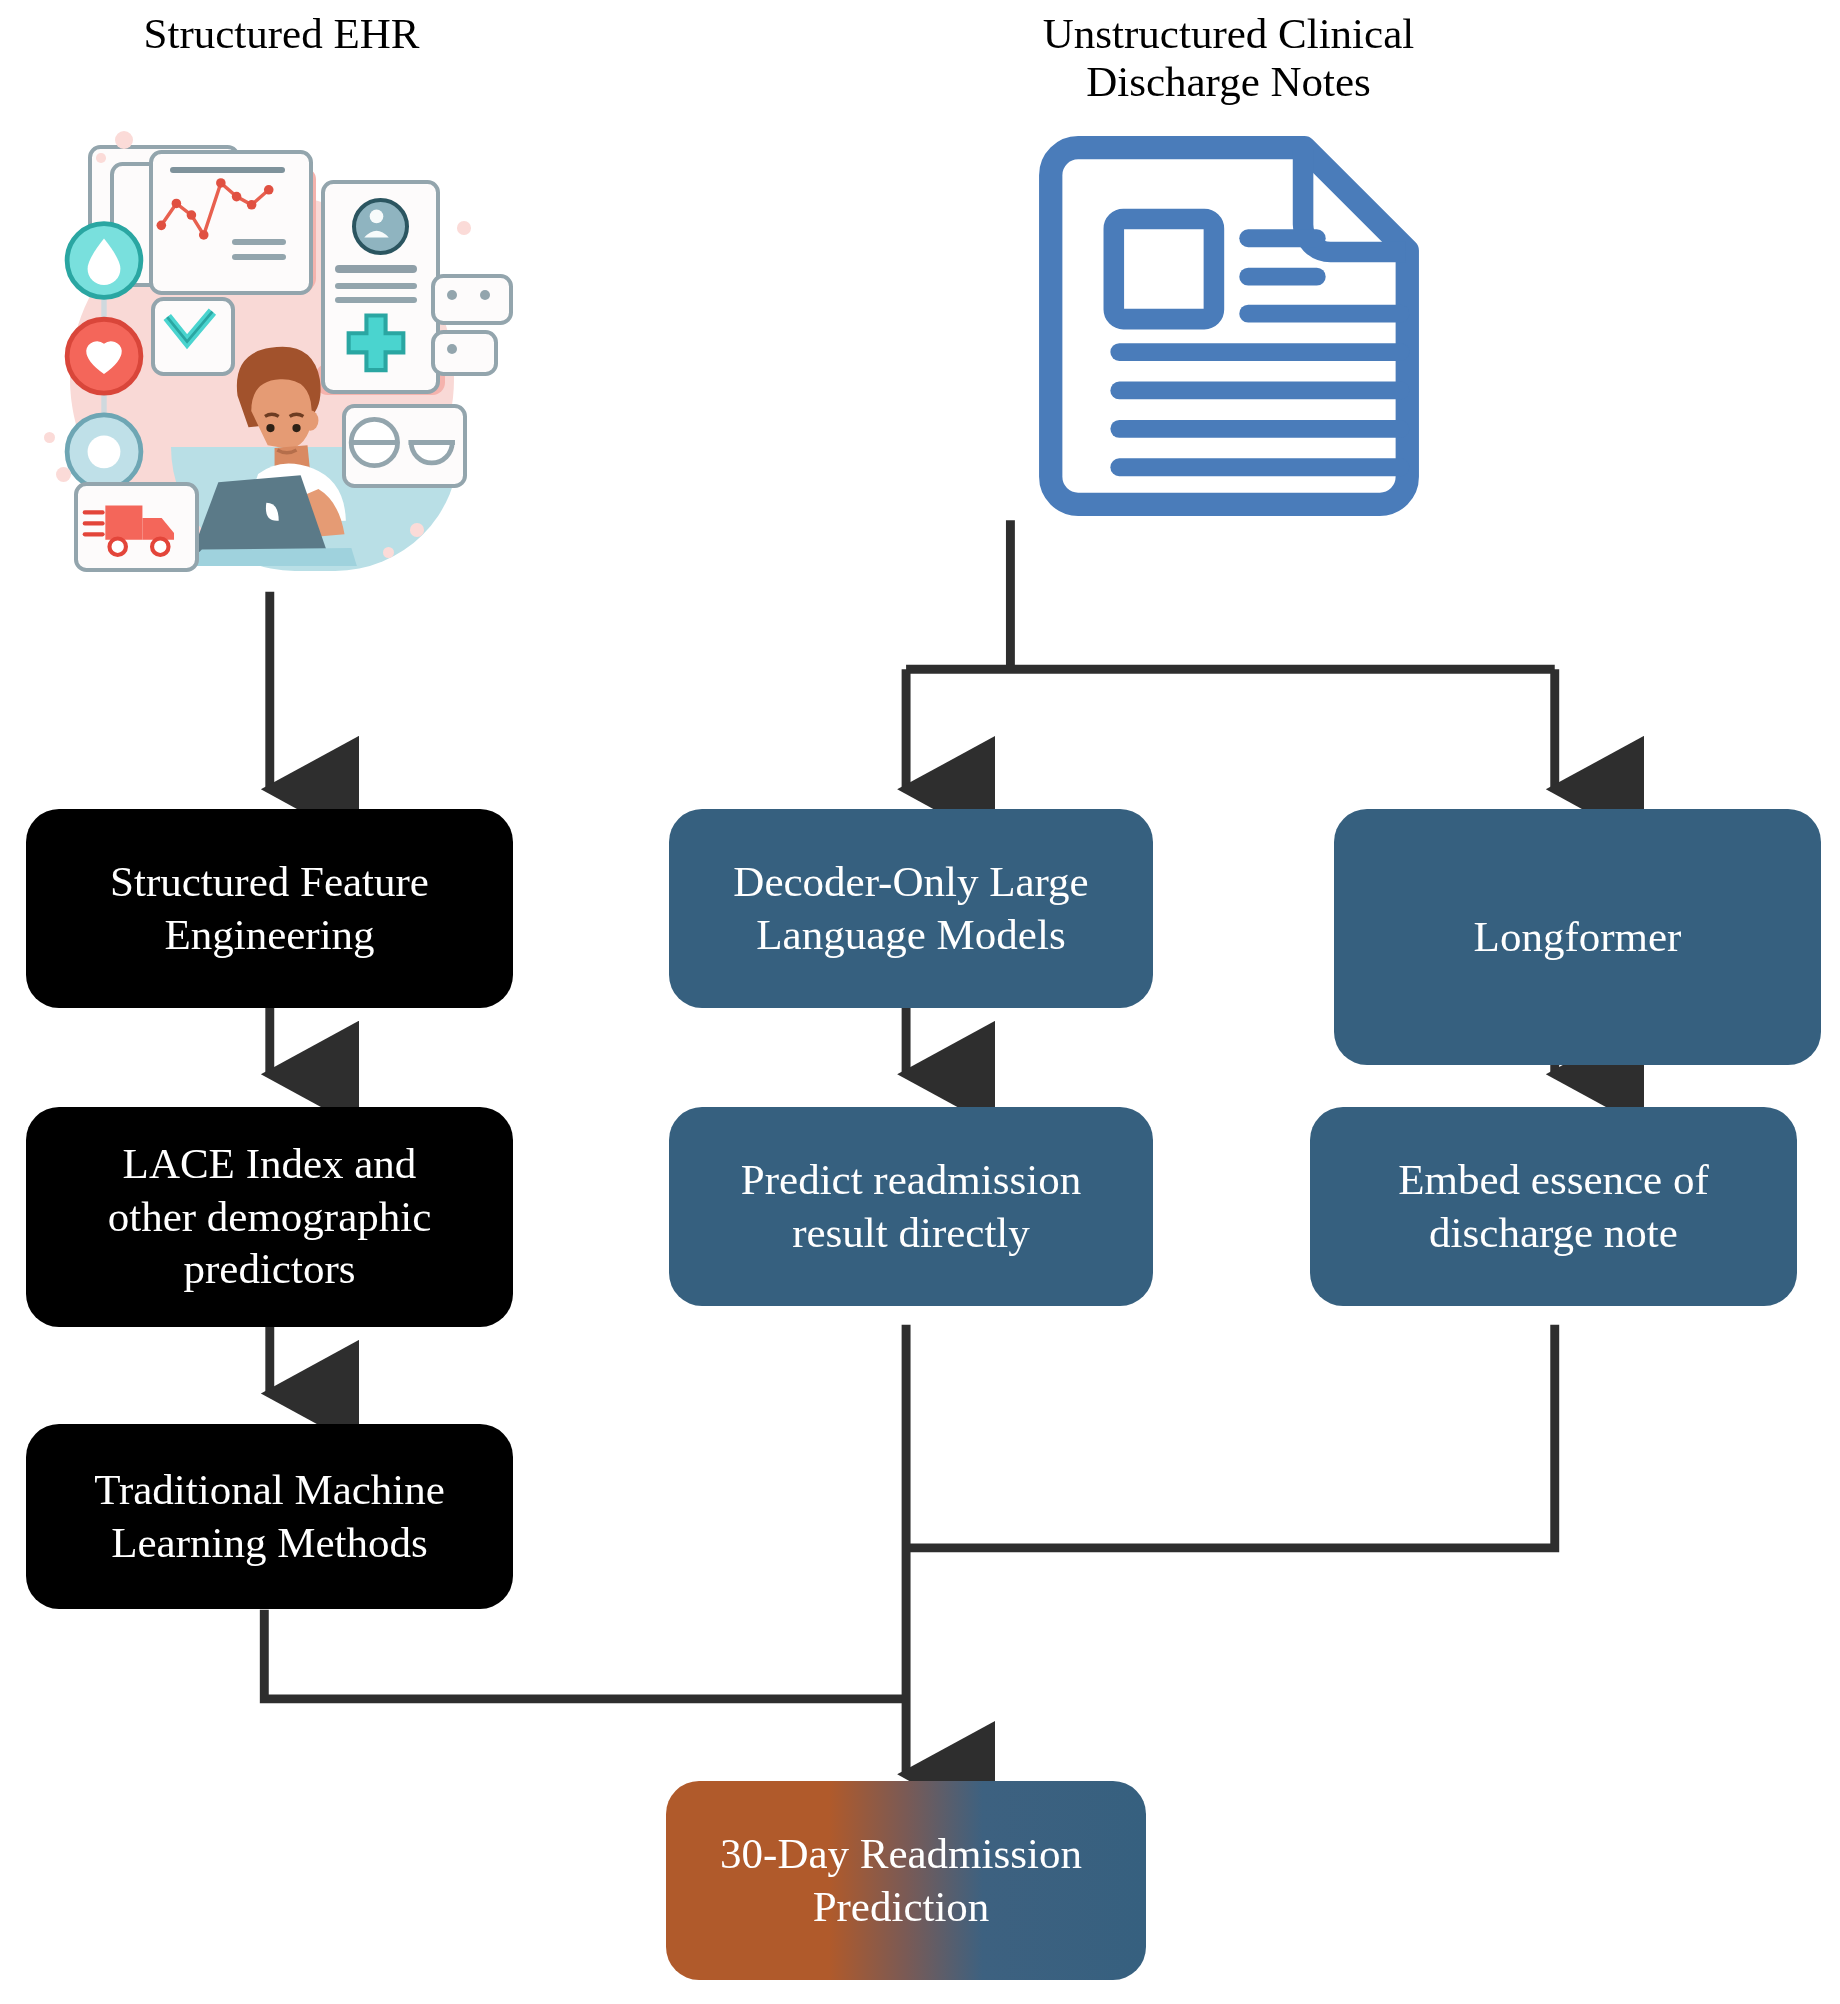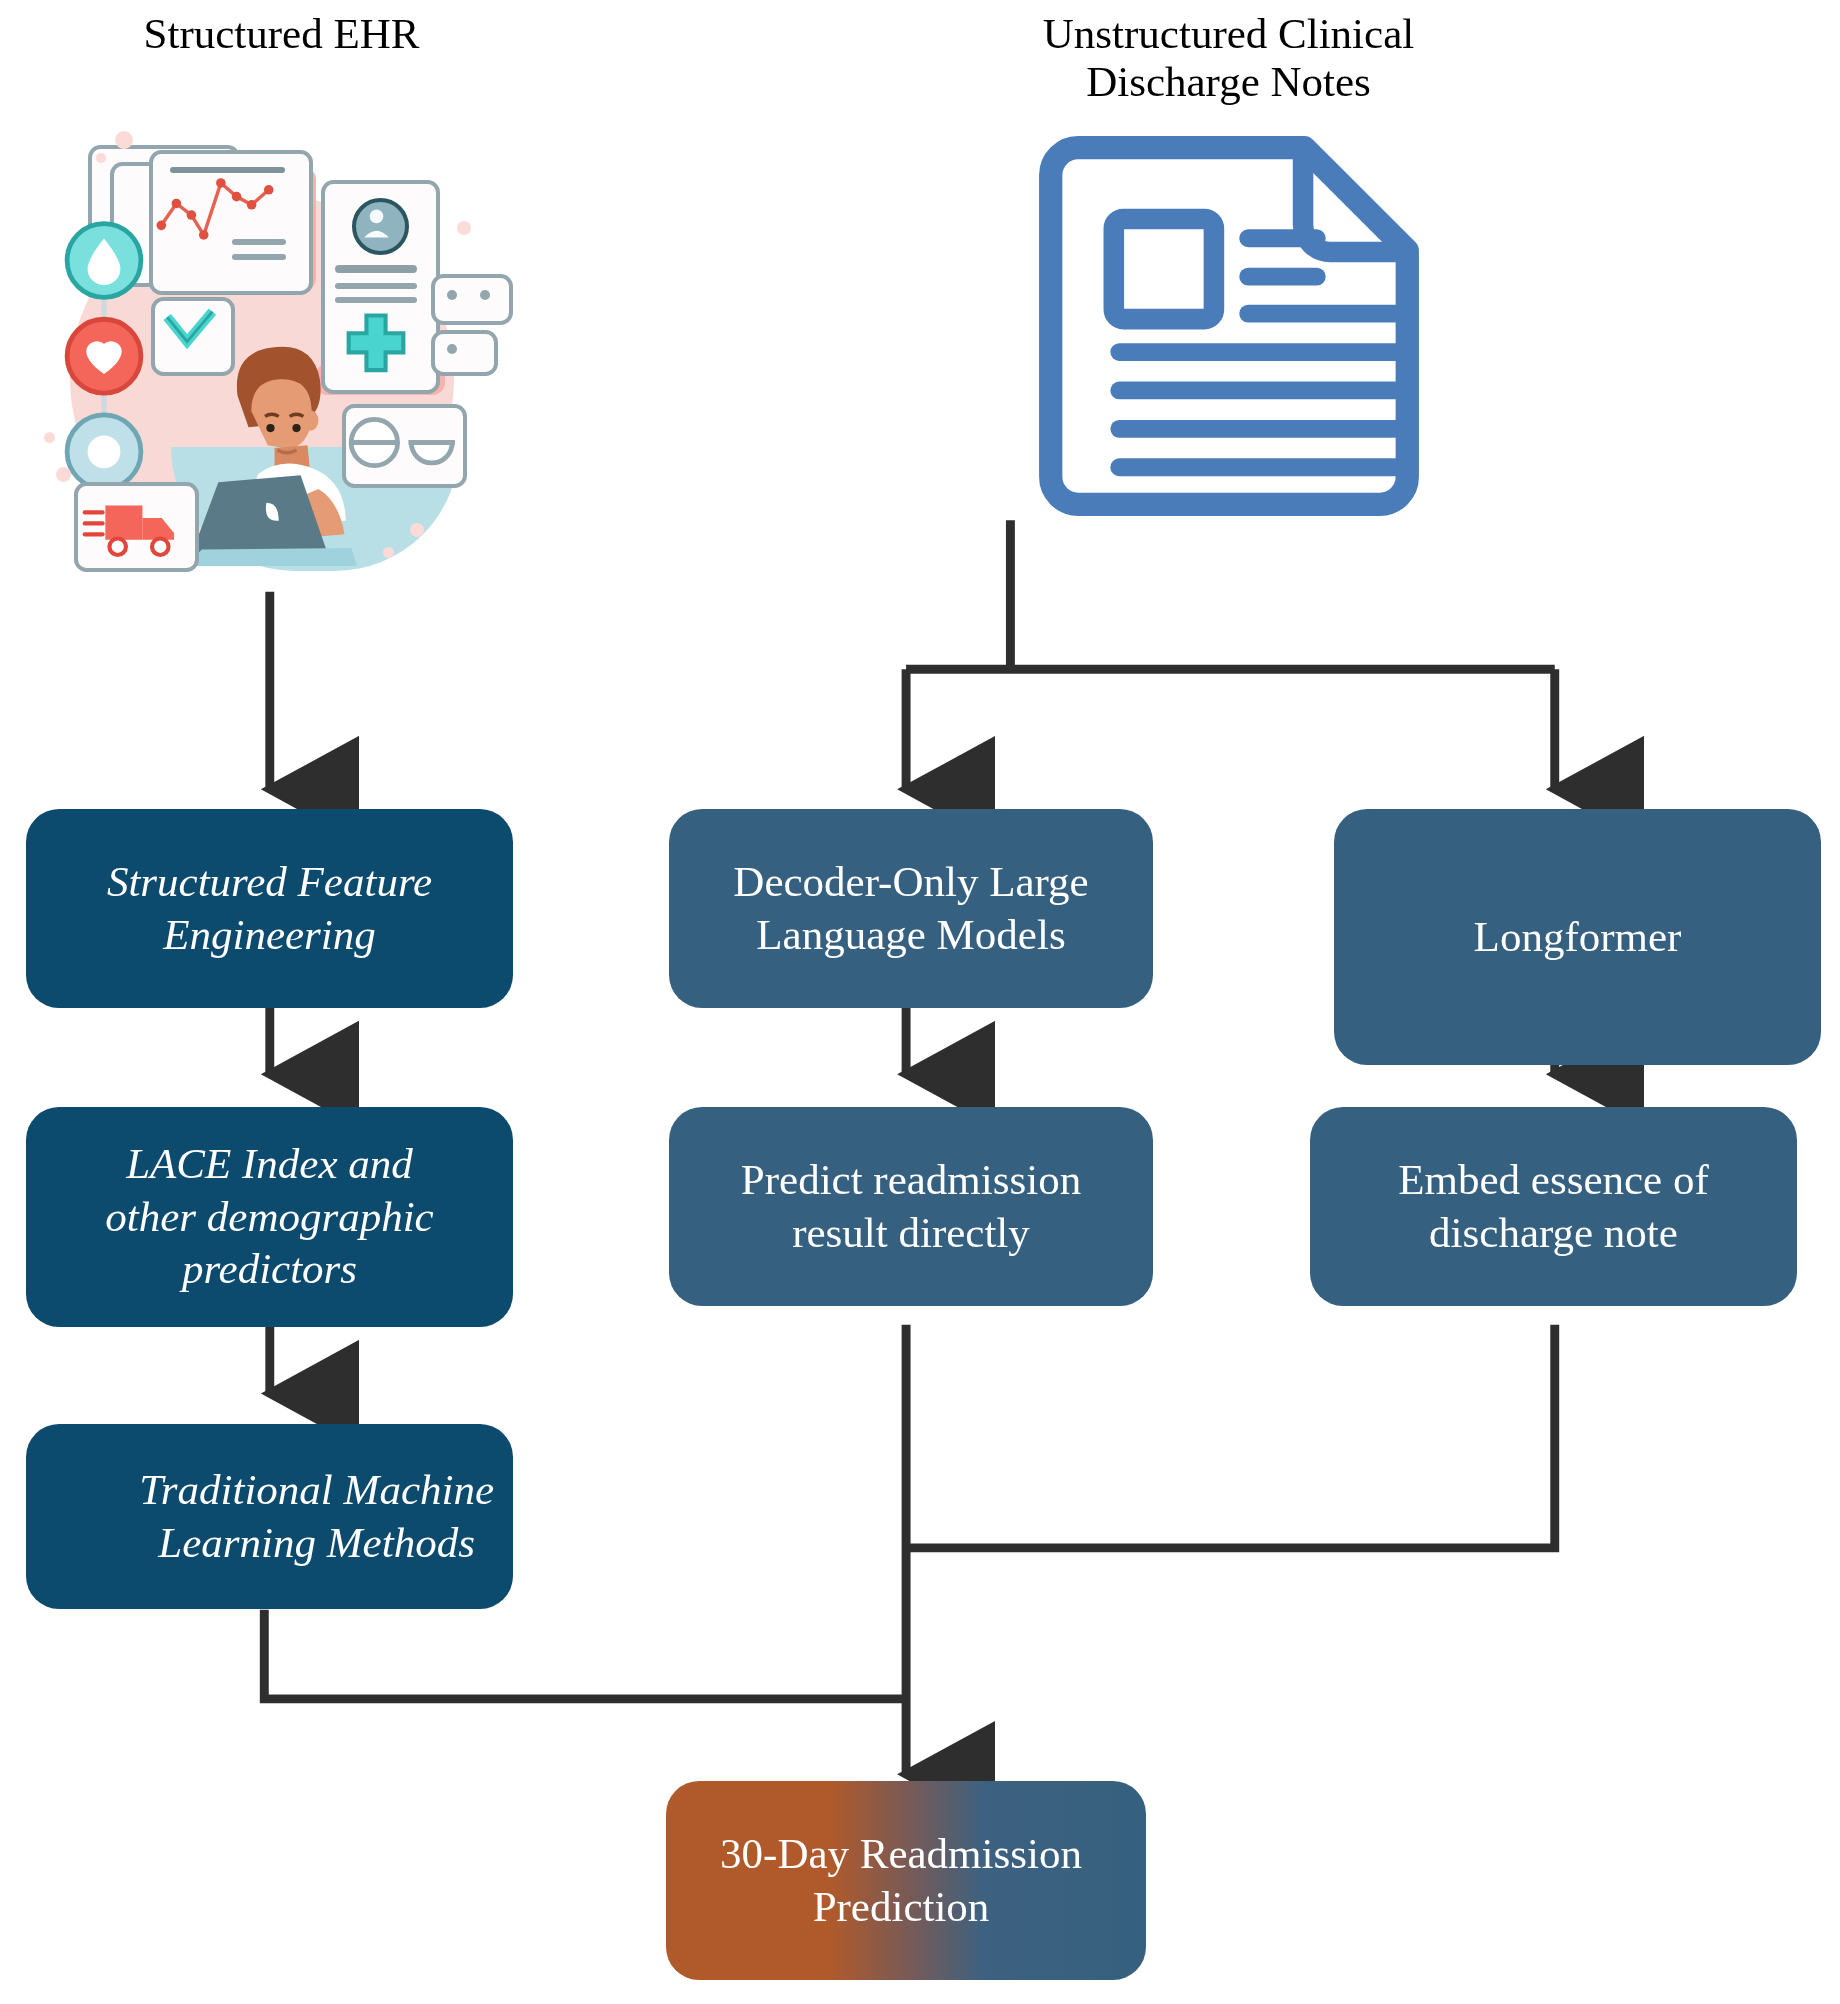--- a/index.html
+++ b/index.html
@@ -6,21 +6,21 @@
   body{width:1841px;height:2005px;position:relative;overflow:hidden;
        font-family:"Liberation Serif","DejaVu Serif",serif;}
   .stage{position:absolute;left:0;top:0;width:1841px;height:2005px;}
 
   .hdr{position:absolute;text-align:center;color:#000;font-size:43px;line-height:1.12;}
 
   .node{position:absolute;border-radius:33px;display:flex;align-items:center;
         justify-content:center;text-align:center;color:#ffffff;font-size:43px;
         line-height:1.22;padding:0 19px;box-sizing:border-box;}
   .node span{display:block;}
-  .n-orange{background:#0c4a6e;font-style:italic;}
+  .n-orange{background:#000000;}
   .n-blue{background:#36607f;}
   .n-grad{background:linear-gradient(90deg,#b05a2b 0%,#b05a2b 34%,#7a5a55 50%,#3d6180 66%,#36607f 100%);padding-left:9px;}
 
   .svglayer{position:absolute;left:0;top:0;width:1841px;height:2005px;pointer-events:none;}
 
   
   .ehr{position:absolute;left:34px;top:124px;width:467px;height:446px;}
   .ehr .blob{position:absolute;left:36px;top:69px;width:384px;height:371px;
              background:#f9d9d6;border-radius:50%;}
   .ehr .blob2{position:absolute;left:137px;top:323px;width:288px;height:124px;
@@ -216,21 +216,21 @@
   </div>
 
   <div class="node n-orange" style="left:26px;top:1107px;width:487px;height:220px;">
     <div>
       <span>LACE Index and</span>
       <span>other demographic</span>
       <span>predictors</span>
     </div>
   </div>
 
-  <div class="node n-orange" style="left:26px;top:1424px;width:487px;height:185px;justify-content:flex-end;">
+  <div class="node n-orange" style="left:26px;top:1424px;width:487px;height:185px;">
     <div>
       <span>Traditional Machine</span>
       <span>Learning Methods</span>
     </div>
   </div>
 
   <div class="node n-blue" style="left:669px;top:809px;width:484px;height:199px;align-items:center;">
     <div>
       <span>Decoder-Only Large</span>
       <span>Language Models</span>

